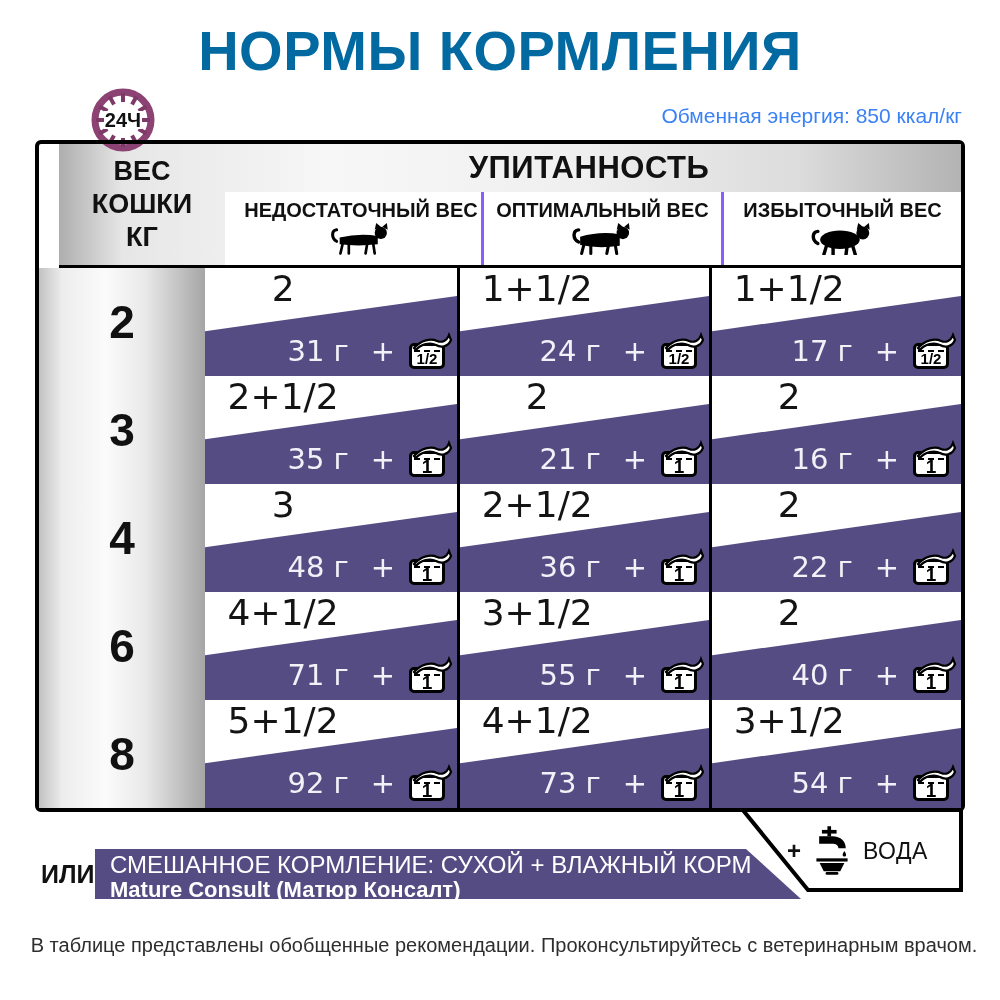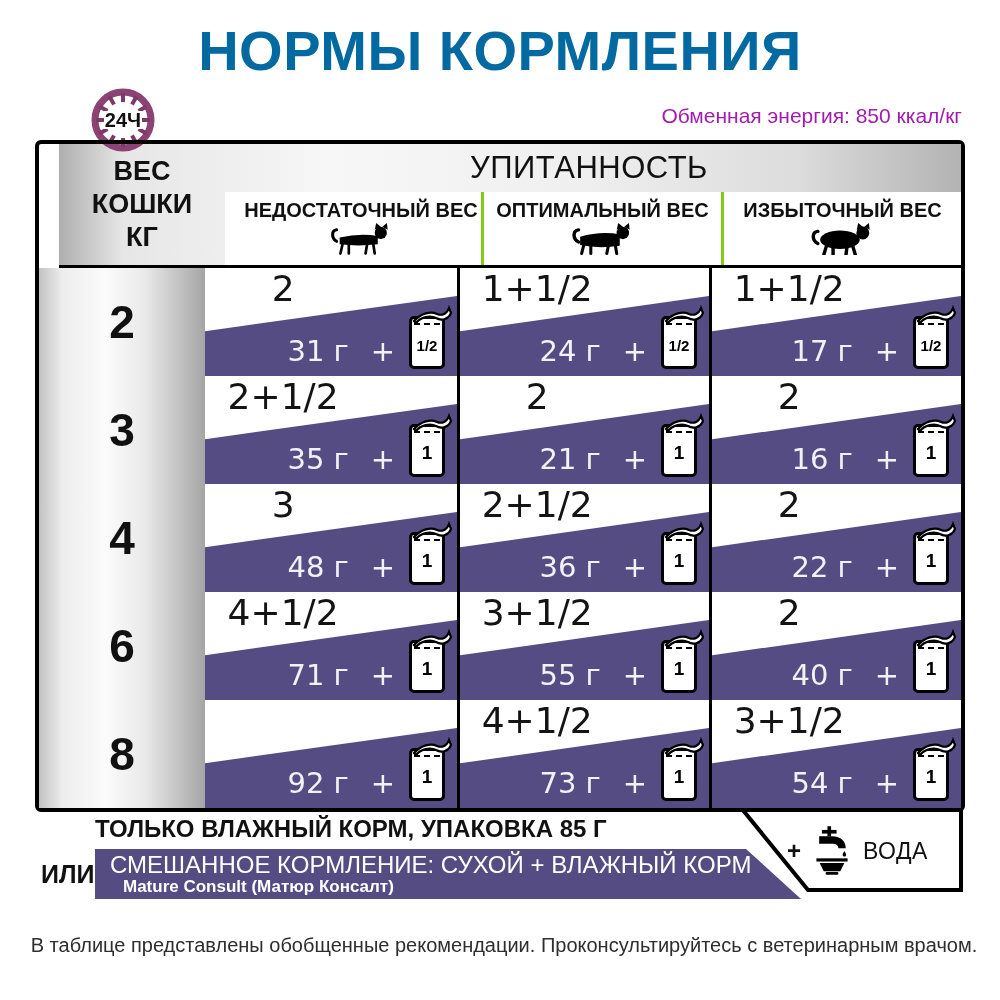--- a/index.html
+++ b/index.html
@@ -3,76 +3,76 @@
 <meta charset="utf-8">
 <style>
   html,body{margin:0;padding:0;background:#fff;}
   #stage{position:relative;width:1000px;height:1000px;background:#fff;overflow:hidden;
          font-family:"Liberation Sans",sans-serif;color:#111;}
   .abs{position:absolute;}
 
   
   .title{top:18px;left:0;right:0;text-align:center;font-size:56px;font-weight:800;
          color:#0369a1;letter-spacing:0.5px;}
-  .energy{top:104px;right:38px;font-size:21px;color:#a21caf;}
+  .energy{top:104px;right:38px;font-size:21px;color:#3b82f6;}
 
   
   .clock{left:88px;top:85px;width:70px;height:70px;z-index:5;}
   .topline-patch{left:84px;top:140px;width:78px;height:4px;background:#000;z-index:7;}
 
   
   .tableWrap{left:35px;top:140px;width:930px;border:4px solid #000;border-radius:6px;
              background:#fff;box-sizing:border-box;z-index:2;}
   .head{position:relative;height:121px;border-bottom:3px solid #000;
         background:linear-gradient(90deg,#aeaeae 0,#e6e6e6 7%,#f7f7f7 30%,#efefef 58%,#dcdcdc 82%,#b3b3b3 100%);margin-left:20px;}
   .whead{position:absolute;left:0;top:0;width:166px;height:100%;display:flex;flex-direction:column;
          justify-content:center;align-items:center;font-size:27px;font-weight:bold;line-height:1.22;}
   .chead{position:absolute;left:166px;right:8px;top:0;height:48px;display:flex;align-items:center;
-         justify-content:center;font-size:31px;font-weight:normal;letter-spacing:0.5px;}
+         justify-content:center;font-size:31px;font-weight:bold;letter-spacing:0.5px;}
   .subhead{position:absolute;left:166px;right:0;top:48px;bottom:0;background:#fff;
            display:grid;grid-template-columns:repeat(3,1fr);padding-left:16px;}
   .shcell{display:flex;flex-direction:column;align-items:center;padding-top:7px;box-sizing:border-box;}
-  .shcell+.shcell{border-left:3px solid #84cc16;}
+  .shcell+.shcell{border-left:3px solid #8b5cf6;}
   .shlabel{font-size:20px;font-weight:bold;white-space:nowrap;}
   .catsvg{height:32px;margin-top:1px;}
 
   
   .body{position:relative;}
   .wstrip{position:absolute;left:0;top:0;bottom:0;width:166px;
           background:linear-gradient(90deg,#c2c2c2 0,#ededed 14%,#fbfbfb 40%,#e9e9e9 64%,#a5a5a5 100%);}
   .trow{position:relative;height:108px;display:grid;grid-template-columns:166px repeat(3,1fr);}
   .wcell{display:flex;align-items:center;justify-content:center;font-size:46px;font-weight:bold;z-index:1;}
   .dcell{position:relative;background:#fff;}
   .dcell.div{border-left:3px solid #000;}
   .pouches{position:absolute;top:0px;left:0;width:62%;text-align:center;font-size:36px;color:#141414;
            font-family:"DejaVu Sans",sans-serif;}
   .band{position:absolute;left:0;right:0;bottom:0;height:80px;background:#564c84;
         clip-path:polygon(0 44%,100% 0,100% 100%,0 100%);
         display:flex;align-items:flex-end;justify-content:flex-end;
         padding:0 12px 8px 0;box-sizing:border-box;color:#f3f1f8;
         font-size:29px;font-family:"DejaVu Sans",sans-serif;}
   .dry{margin-right:9px;}
   .plusw{margin:0 14px 0 22px;}
-  .pouch{position:relative;width:36px;height:53px;background:#fff;border:3px solid #000;border-radius:5px;
+  .pouch{position:relative;width:36px;height:26px;background:#fff;border:3px solid #000;border-radius:5px;
          box-sizing:border-box;display:flex;align-items:center;justify-content:center;
          font-family:"Liberation Sans",sans-serif;font-weight:bold;font-size:19px;color:#000;margin-bottom:-1px;}
   .pouch .num{margin-top:5px;}
   .pouch .num.frac{font-size:15px;}
   .pouch .dashline{position:absolute;top:4px;left:2px;right:2px;border-top:2px dashed #000;}
   .pouch .flap{position:absolute;top:-12px;left:0px;width:42px;height:16px;overflow:visible;}
 
   
   .legend{left:35px;top:808px;width:930px;height:92px;}
   .wetonly{position:absolute;left:60px;top:7px;font-size:24px;font-weight:bold;}
   .or{position:absolute;left:6px;top:52px;font-size:25px;font-weight:bold;}
   .mixedband{position:absolute;left:60px;top:41px;width:706px;height:50px;background:#564c84;color:#fff;
              clip-path:polygon(0 0,calc(100% - 55px) 0,100% 100%,0 100%);
              padding:3px 0 0 15px;box-sizing:border-box;}
   .mixed{font-size:24px;font-weight:normal;line-height:1.05;}
-  .mixedsub{font-size:17px;font-weight:bold;line-height:1.15;margin-left:13px;}
+  .mixedsub{font-size:22px;font-weight:bold;line-height:1.15;}
   .waterbox{position:absolute;left:700px;top:-2px;width:232px;height:90px;}
   .watercontent{position:absolute;left:752px;top:12px;height:62px;display:flex;align-items:center;gap:9px;}
   .waterplus{font-size:24px;font-weight:bold;}
   .waterlabel{font-size:23px;font-weight:normal;letter-spacing:0.5px;}
 
   .footnote{left:8px;right:0;top:934px;text-align:center;font-size:20px;color:#2e2e2e;}
 </style>
 </head>
 <body>
 
@@ -365,20 +365,21 @@
             <span class="dashline"></span>
             <span class="num">1</span>
           </span>
         </div>
       </div>
     </div>
 
     <div class="trow">
       <div class="wcell">8</div>
       <div class="dcell">
+        <div class="pouches">5+1/2</div>
         <div class="band">
           <span class="dry">92</span>
           <span class="unit">г</span>
           <span class="plusw">+</span>
           <span class="pouch">
             <svg class="flap" viewBox="0 0 42 16">
                     <path d="M2 14 C9 6 19 4 25 7 C30 9 35 7 37 1 L39 6 C36 13 29 14 24 11 C18 8 9 10 4 16 Z" fill="#fff" stroke="#000" stroke-width="2.2"></path>
                   </svg>
             <span class="dashline"></span>
             <span class="num">1</span>
@@ -414,21 +415,20 @@
             <span class="num">1</span>
           </span>
         </div>
       </div>
     </div>
   </div>
     </div>
   </div>
 
   <div class="abs legend">
-    <div class="wetonly">ТОЛЬКО ВЛАЖНЫЙ КОРМ, УПАКОВКА 85 Г</div>
     <div class="or">ИЛИ</div>
     <div class="mixedband">
       <div class="mixed">СМЕШАННОЕ КОРМЛЕНИЕ: СУХОЙ + ВЛАЖНЫЙ КОРМ</div>
       <div class="mixedsub">Mature Consult (Матюр Консалт)</div>
     </div>
     <svg class="waterbox" viewBox="0 0 232 90" width="232" height="90">
       <polygon points="7,3 73,84 926,84 926,3" transform="scale(1,1)" fill="#fff" stroke="none"></polygon>
       <polyline points="7,3 73,84 226,84 226,3" fill="#fff" stroke="#000" stroke-width="4"></polyline>
     </svg>
     <div class="watercontent">

